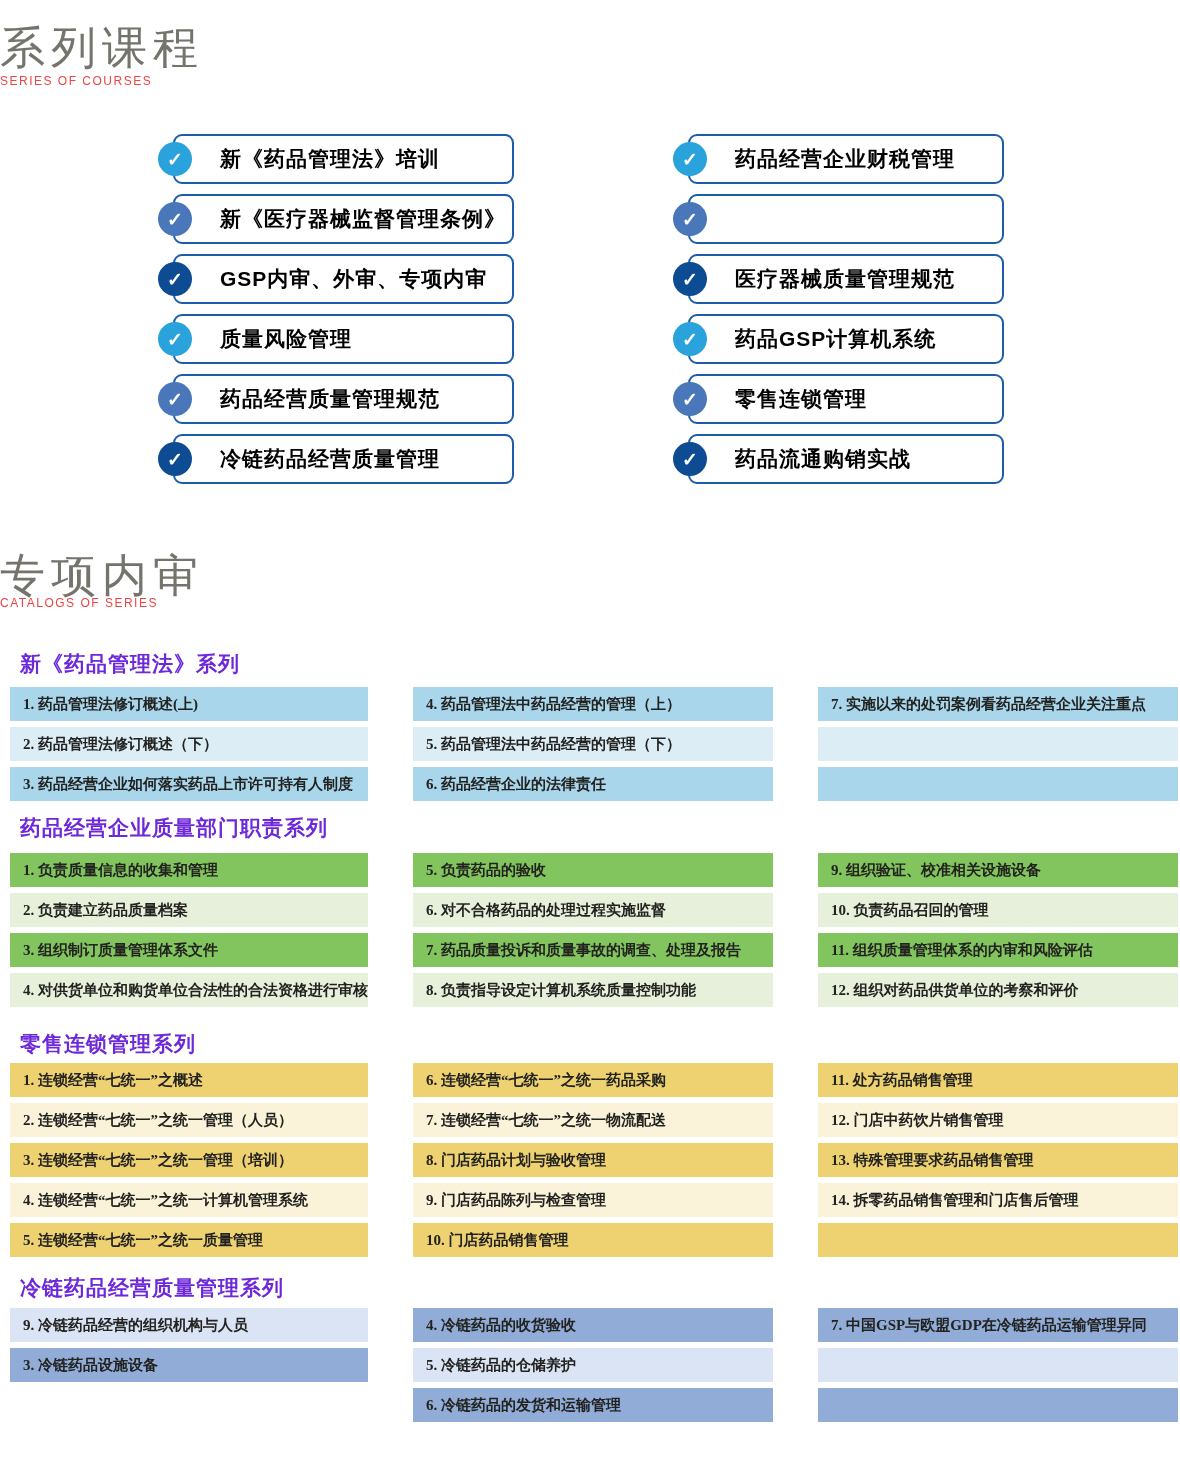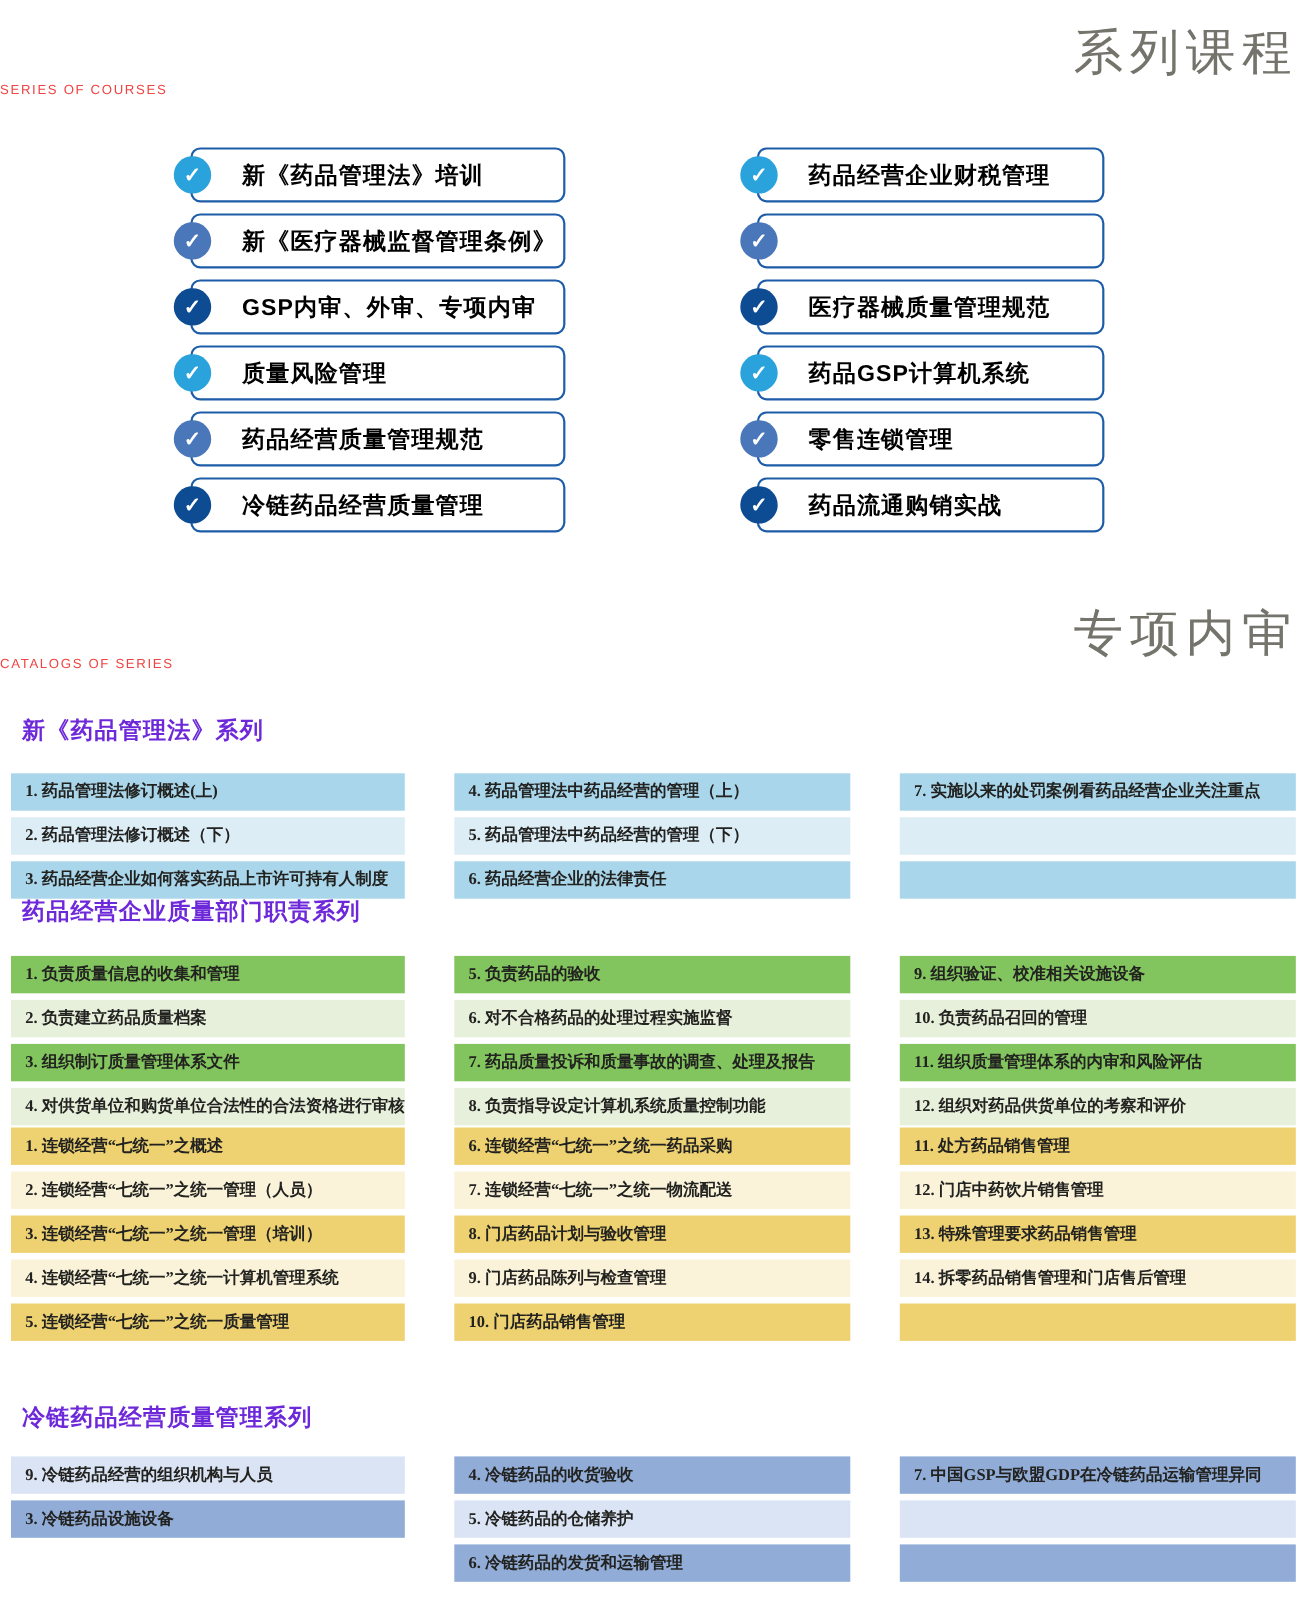--- a/index.html
+++ b/index.html
@@ -1,20 +1,20 @@
 <!DOCTYPE html>
 <html><head>
 <meta charset="utf-8">
 <style>
   html,body{margin:0;padding:0;}
   body{width:1180px;height:1468px;position:relative;background:#ffffff;
        font-family:"Liberation Sans",sans-serif;overflow:hidden;}
 
   
-  .big-title{position:absolute;left:0;width:100%;text-align:right;
+  .big-title{position:absolute;left:0;width:100%;text-align:left;
              color:#75746c;font-size:45px;letter-spacing:6px;font-weight:400;}
   .big-sub{position:absolute;left:0;width:100%;
            color:#ef4444;font-size:12px;letter-spacing:1.5px;font-weight:400;}
 
   
   .course-btn{position:absolute;height:46px;background:#ffffff;
               border:2px solid #1d5ca8;border-radius:9px;
               display:flex;align-items:center;}
   .course-btn.left{left:173px;width:337px;}
   .course-btn.right{left:688px;width:312px;}
@@ -26,21 +26,21 @@
   .c1{background:#4a77b9;}
   .c2{background:#0d4b92;}
   .btn-label{padding-left:45px;font-size:21px;font-weight:bold;color:#000000;
              letter-spacing:1px;white-space:nowrap;}
 
   
   .sec-heading{position:absolute;left:20px;font-size:21px;font-weight:bold;
                color:#6d28d9;font-family:"Liberation Serif",serif;
                letter-spacing:1px;white-space:nowrap;}
   .catalog-grid{position:absolute;left:10px;display:grid;
-                grid-template-columns:358px 360px 360px;column-gap:45px;margin-top:16px;}
+                grid-template-columns:358px 360px 360px;column-gap:45px;}
   .cat-row{height:34px;margin-bottom:6px;line-height:34px;padding-left:13px;
            font-family:"Liberation Serif",serif;font-weight:bold;font-size:15px;
            color:#222220;white-space:nowrap;overflow:hidden;}
   
   .t-blue .odd{background:#a9d6ea;}  .t-blue .even{background:#dcedf6;}
   
   .t-green .odd{background:#82c45d;} .t-green .even{background:#e7f0da;}
   
   .t-yellow .odd{background:#eed271;}.t-yellow .even{background:#faf3d9;}
   
@@ -139,21 +139,21 @@
   </div>
   <div>
     <div class="cat-row odd">9. 组织验证、校准相关设施设备</div>
     <div class="cat-row even">10. 负责药品召回的管理</div>
     <div class="cat-row odd">11. 组织质量管理体系的内审和风险评估</div>
     <div class="cat-row even">12. 组织对药品供货单位的考察和评价</div>
   </div>
 </div>
 
 <div class="sec-heading" style="top:1030px">零售连锁管理系列</div>
-<div class="catalog-grid t-yellow" style="top:1009px">
+<div class="catalog-grid t-yellow" style="top:1063px">
   <div>
     <div class="cat-row odd">1. 连锁经营“七统一”之概述</div>
     <div class="cat-row even">2. 连锁经营“七统一”之统一管理（人员）</div>
     <div class="cat-row odd">3. 连锁经营“七统一”之统一管理（培训）</div>
     <div class="cat-row even">4. 连锁经营“七统一”之统一计算机管理系统</div>
     <div class="cat-row odd">5. 连锁经营“七统一”之统一质量管理</div>
   </div>
   <div>
     <div class="cat-row odd">6. 连锁经营“七统一”之统一药品采购</div>
     <div class="cat-row even">7. 连锁经营“七统一”之统一物流配送</div>

